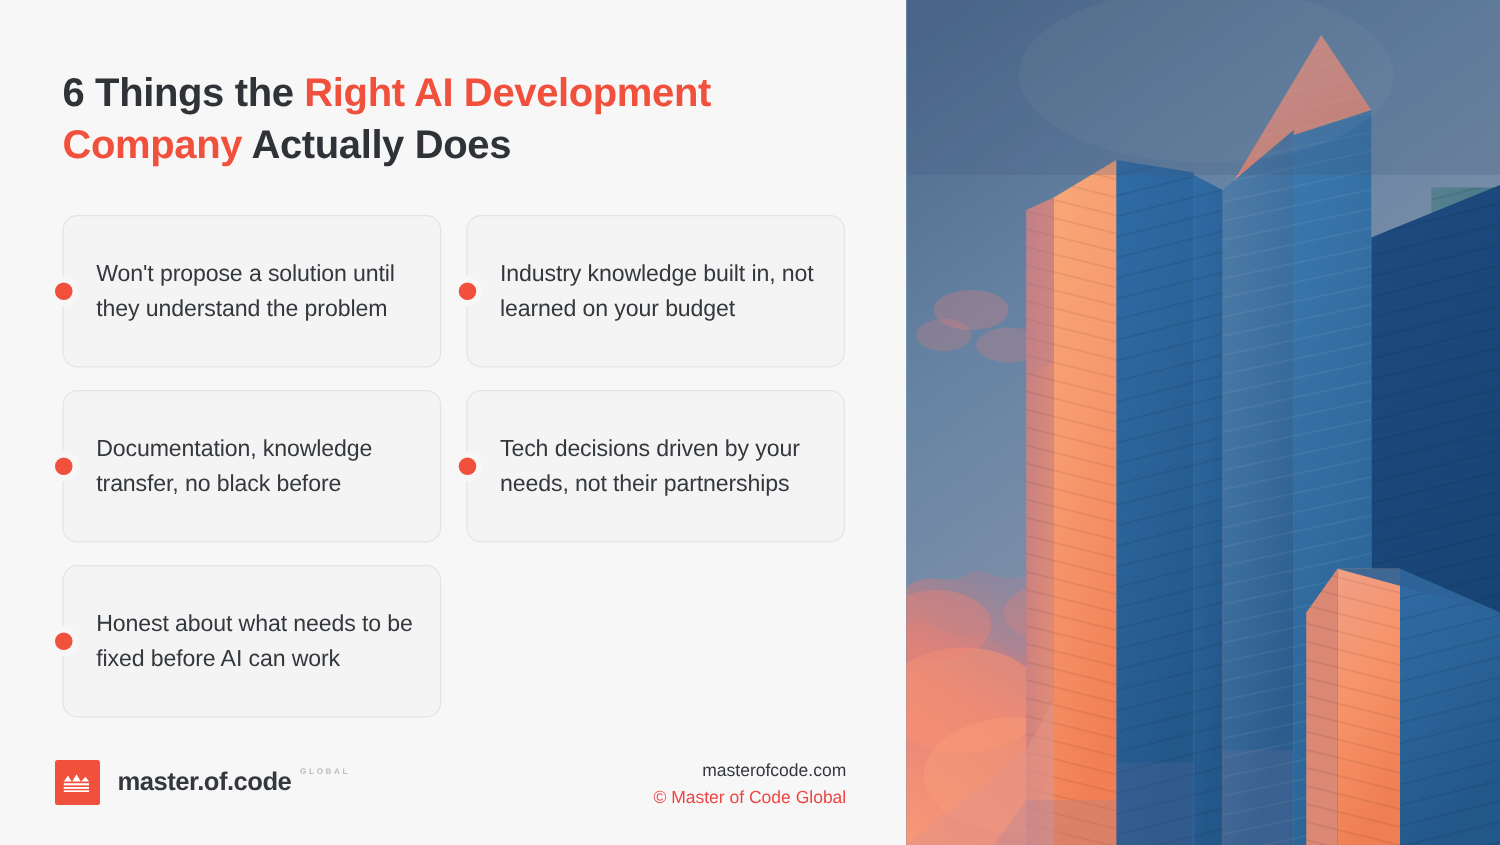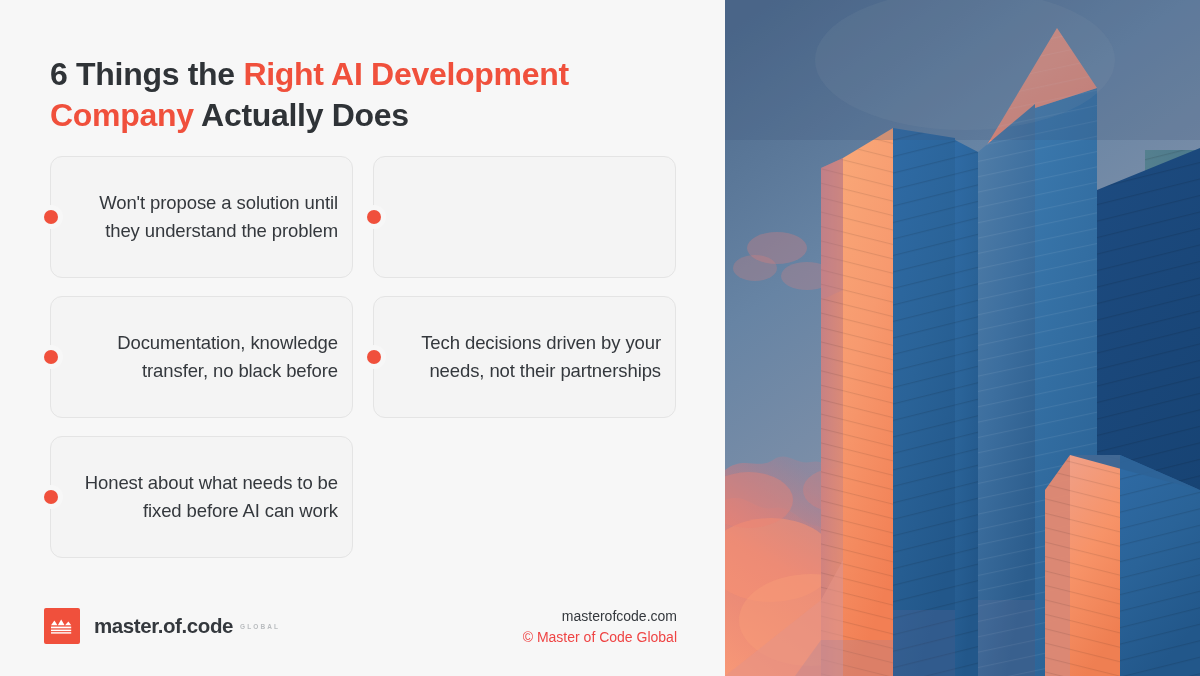--- a/index.html
+++ b/index.html
@@ -42,27 +42,26 @@
     line-height: 1.28;
     letter-spacing: -0.3px;
     color: #2f3337;
   }
   .headline .hl-accent { color: #f0503c; }
 
   
   .card-grid {
     position: absolute;
     left: 50px;
-    top: 156px;
+    top: 172px;
     width: 626px;
     display: grid;
     grid-template-columns: 303px 303px;
     grid-column-gap: 20px;
     grid-row-gap: 18px;
-    text-align: right;
   }
 
   .card {
     position: relative;
     height: 122px;
     background: #f4f4f4;
     border: 1.4px solid #e4e4e4;
     border-radius: 12px;
     display: flex;
     align-items: center;
@@ -104,21 +103,21 @@
     background: #f0503c;
     border-radius: 2px;
     flex: 0 0 36px;
     position: relative;
   }
   .logo-mark svg { position: absolute; left: 0; top: 0; }
 
   .logo-word {
     margin-left: 14px;
     display: flex;
-    align-items: center;
+    align-items: flex-start;
   }
   .logo-word-main {
     font-size: 20.5px;
     font-weight: bold;
     color: #34383d;
     letter-spacing: -0.4px;
   }
   .logo-word-sub {
     margin-left: 7px;
     font-size: 6.5px;
@@ -169,20 +168,21 @@
 
     <div class="card-grid">
 
       <div class="card">
         <span class="card-dot"></span>
         <div class="card-text">Won't propose a solution until they understand the problem</div>
       </div>
 
       <div class="card">
         <span class="card-dot"></span>
+        <div class="card-text">Industry knowledge built in, not learned on your budget</div>
       </div>
 
       <div class="card">
         <span class="card-dot"></span>
         <div class="card-text">Documentation, knowledge transfer, no black before</div>
       </div>
 
 
       <div class="card">
         <span class="card-dot"></span>

